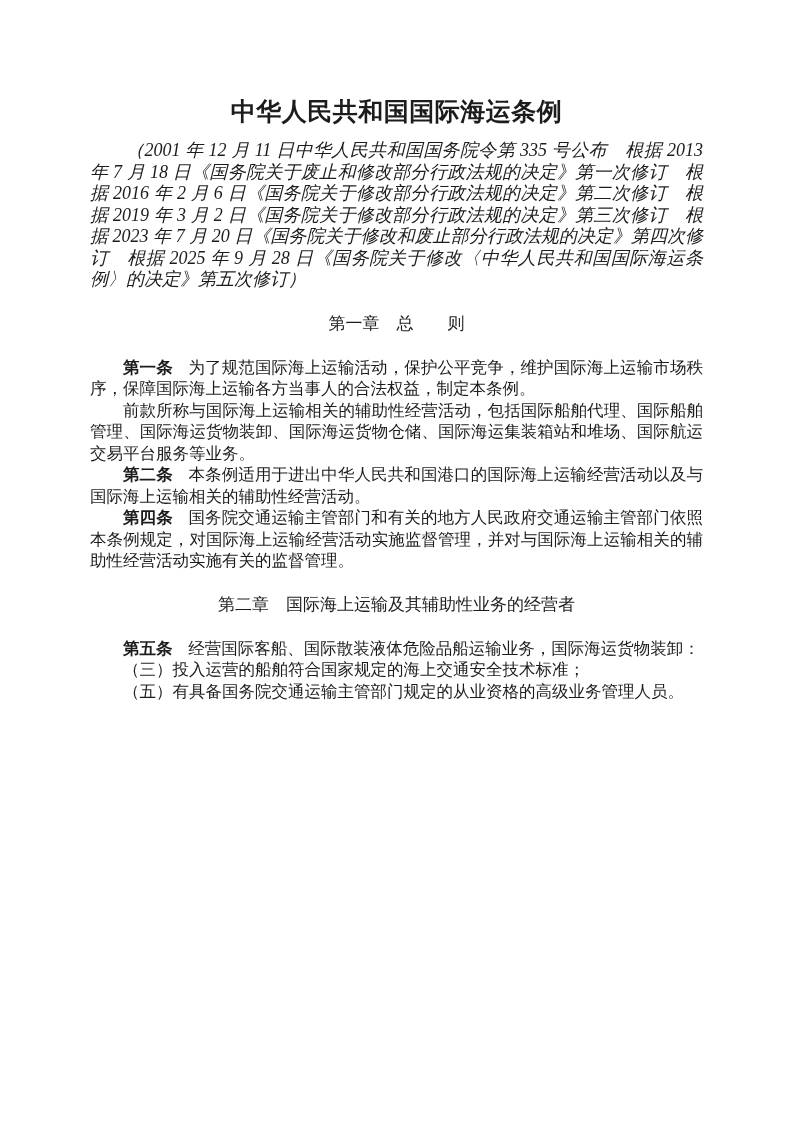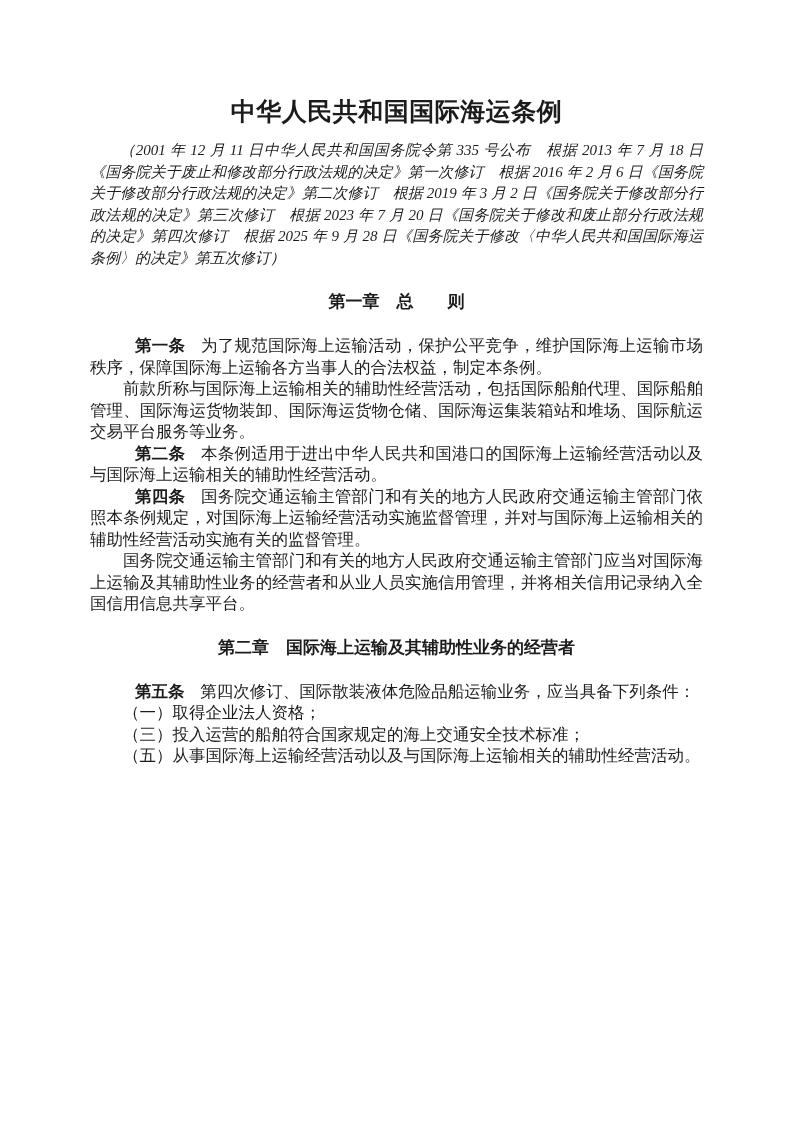--- a/index.html
+++ b/index.html
@@ -22,47 +22,46 @@
   .doc-title {
     margin: 0;
     text-align: center;
     font-size: 25px;
     font-weight: bold;
     line-height: 31px;
     letter-spacing: 0.5px;
   }
   .preamble {
     margin: 13px 0 0 0;
-    font-size: 15px;
+    font-size: 18px;
     line-height: 21.5px;
     text-align: justify;
     text-indent: 2em;
     font-style: italic;
   }
   .chapter-heading {
     margin: 22px 0 0 0;
     text-align: center;
     font-size: 17px;
-    font-weight: bold;
+    font-weight: normal;
     line-height: 22px;
   }
   .body-start {
     margin-top: 22px !important;
   }
   .para {
     margin: 0;
     font-size: 16.5px;
     line-height: 21.5px;
     text-align: justify;
     text-indent: 2em;
   }
   .article-label {
     font-weight: bold;
     margin-right: 0.95em;
-    margin-left: 12px;
   }
 </style>
 </head>
 <body>
 
 <div class="page">
 
   <h1 class="doc-title">中华人民共和国国际海运条例</h1>
 
   <p class="preamble">（2001 年 12 月 11 日中华人民共和国国务院令第 335 号公布　根据 2013 年 7 月 18 日《国务院关于废止和修改部分行政法规的决定》第一次修订　根据 2016 年 2 月 6 日《国务院关于修改部分行政法规的决定》第二次修订　根据 2019 年 3 月 2 日《国务院关于修改部分行政法规的决定》第三次修订　根据 2023 年 7 月 20 日《国务院关于修改和废止部分行政法规的决定》第四次修订　根据 2025 年 9 月 28 日《国务院关于修改〈中华人民共和国国际海运条例〉的决定》第五次修订）</p>
@@ -71,25 +70,23 @@
 
   <p class="para body-start"><span class="article-label">第一条</span><span>为了规范国际海上运输活动，保护公平竞争，维护国际海上运输市场秩序，保障国际海上运输各方当事人的合法权益，制定本条例。</span></p>
 
   <p class="para">前款所称与国际海上运输相关的辅助性经营活动，包括国际船舶代理、国际船舶管理、国际海运货物装卸、国际海运货物仓储、国际海运集装箱站和堆场、国际航运交易平台服务等业务。</p>
 
   <p class="para"><span class="article-label">第二条</span><span>本条例适用于进出中华人民共和国港口的国际海上运输经营活动以及与国际海上运输相关的辅助性经营活动。</span></p>
 
 
   <p class="para"><span class="article-label">第四条</span><span>国务院交通运输主管部门和有关的地方人民政府交通运输主管部门依照本条例规定，对国际海上运输经营活动实施监督管理，并对与国际海上运输相关的辅助性经营活动实施有关的监督管理。</span></p>
 
-  <p class="para">国务院交通运输主管部门和有关的地方人民政府交通运输主管部门应当对国际海上运输及其辅助性业务的经营者和从业人员实施信用管理，并将相关信用记录纳入全国信用信息共享平台。</p>
 
   <h2 class="chapter-heading">第二章　国际海上运输及其辅助性业务的经营者</h2>
 
-  <p class="para body-start"><span class="article-label">第五条</span><span>第四次修订、国际散装液体危险品船运输业务，应当具备下列条件：</span></p>
+  <p class="para body-start"><span class="article-label">第五条</span><span>经营国际客船、国际散装液体危险品船运输业务，国际海运货物装卸：</span></p>
 
-  <p class="para">（一）取得企业法人资格；</p>
   <p class="para">（三）投入运营的船舶符合国家规定的海上交通安全技术标准；</p>
-  <p class="para">（五）从事国际海上运输经营活动以及与国际海上运输相关的辅助性经营活动。</p>
+  <p class="para">（五）有具备国务院交通运输主管部门规定的从业资格的高级业务管理人员。</p>
 
 
 
 </div>
 
 </body></html>

